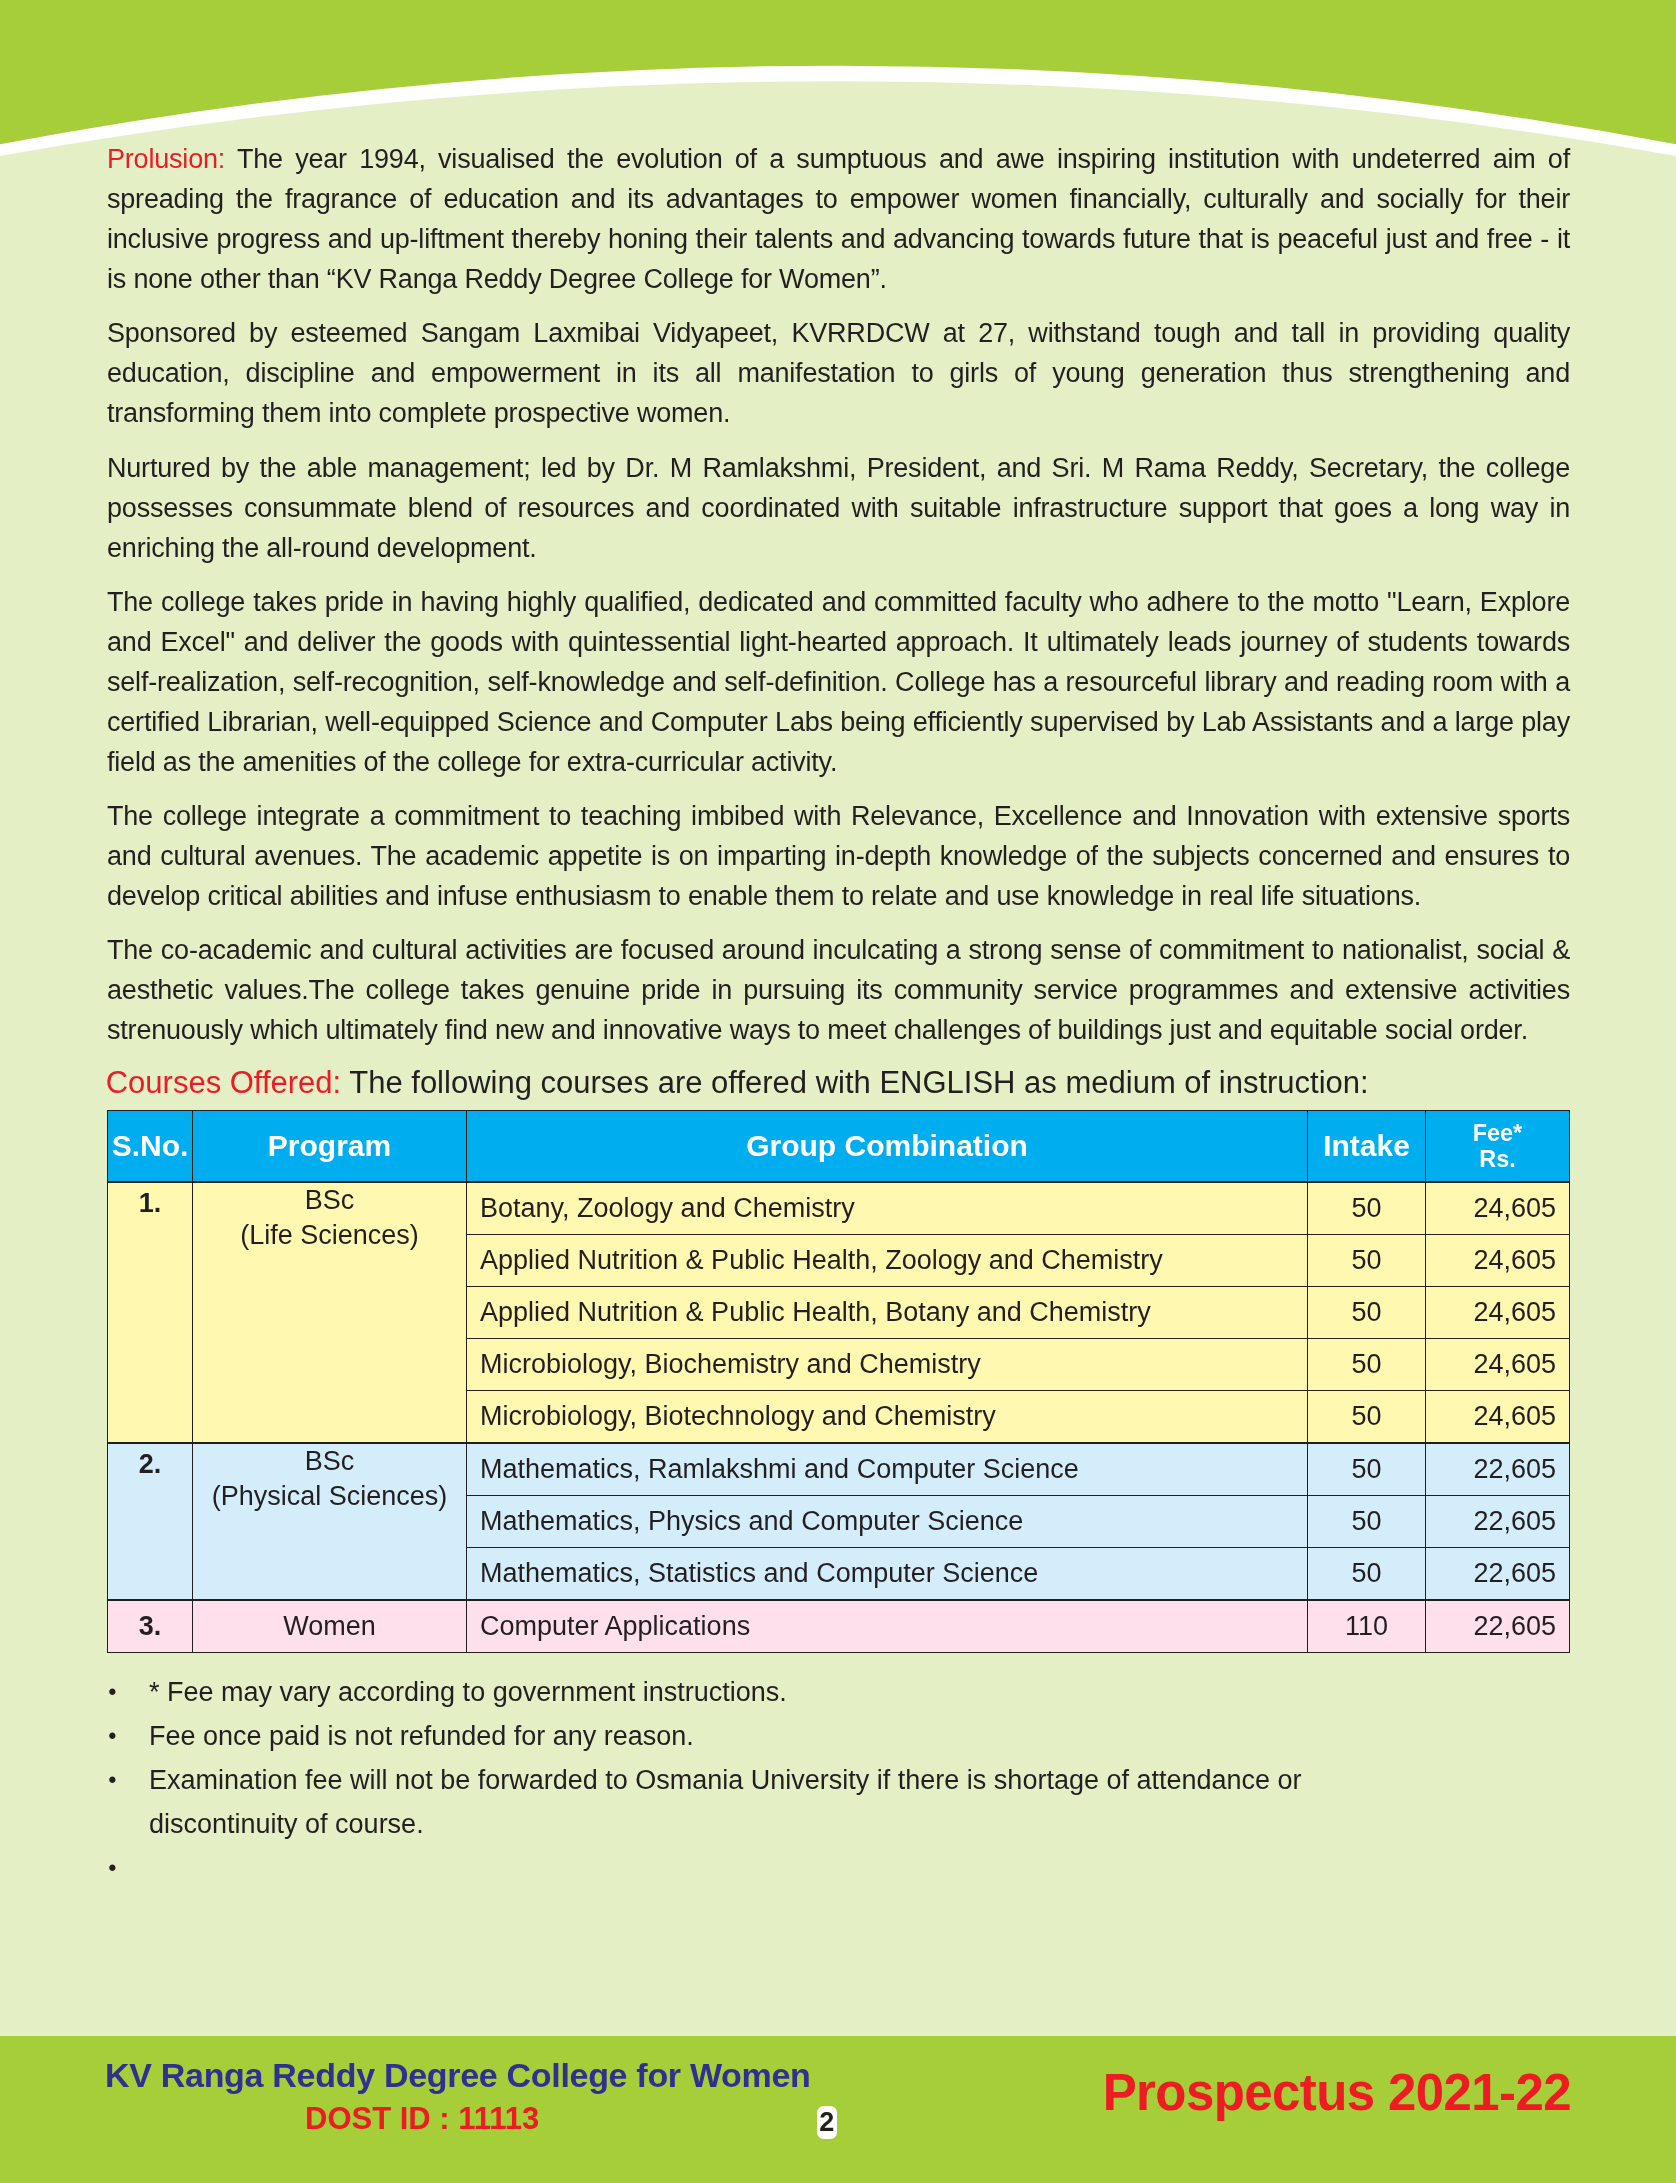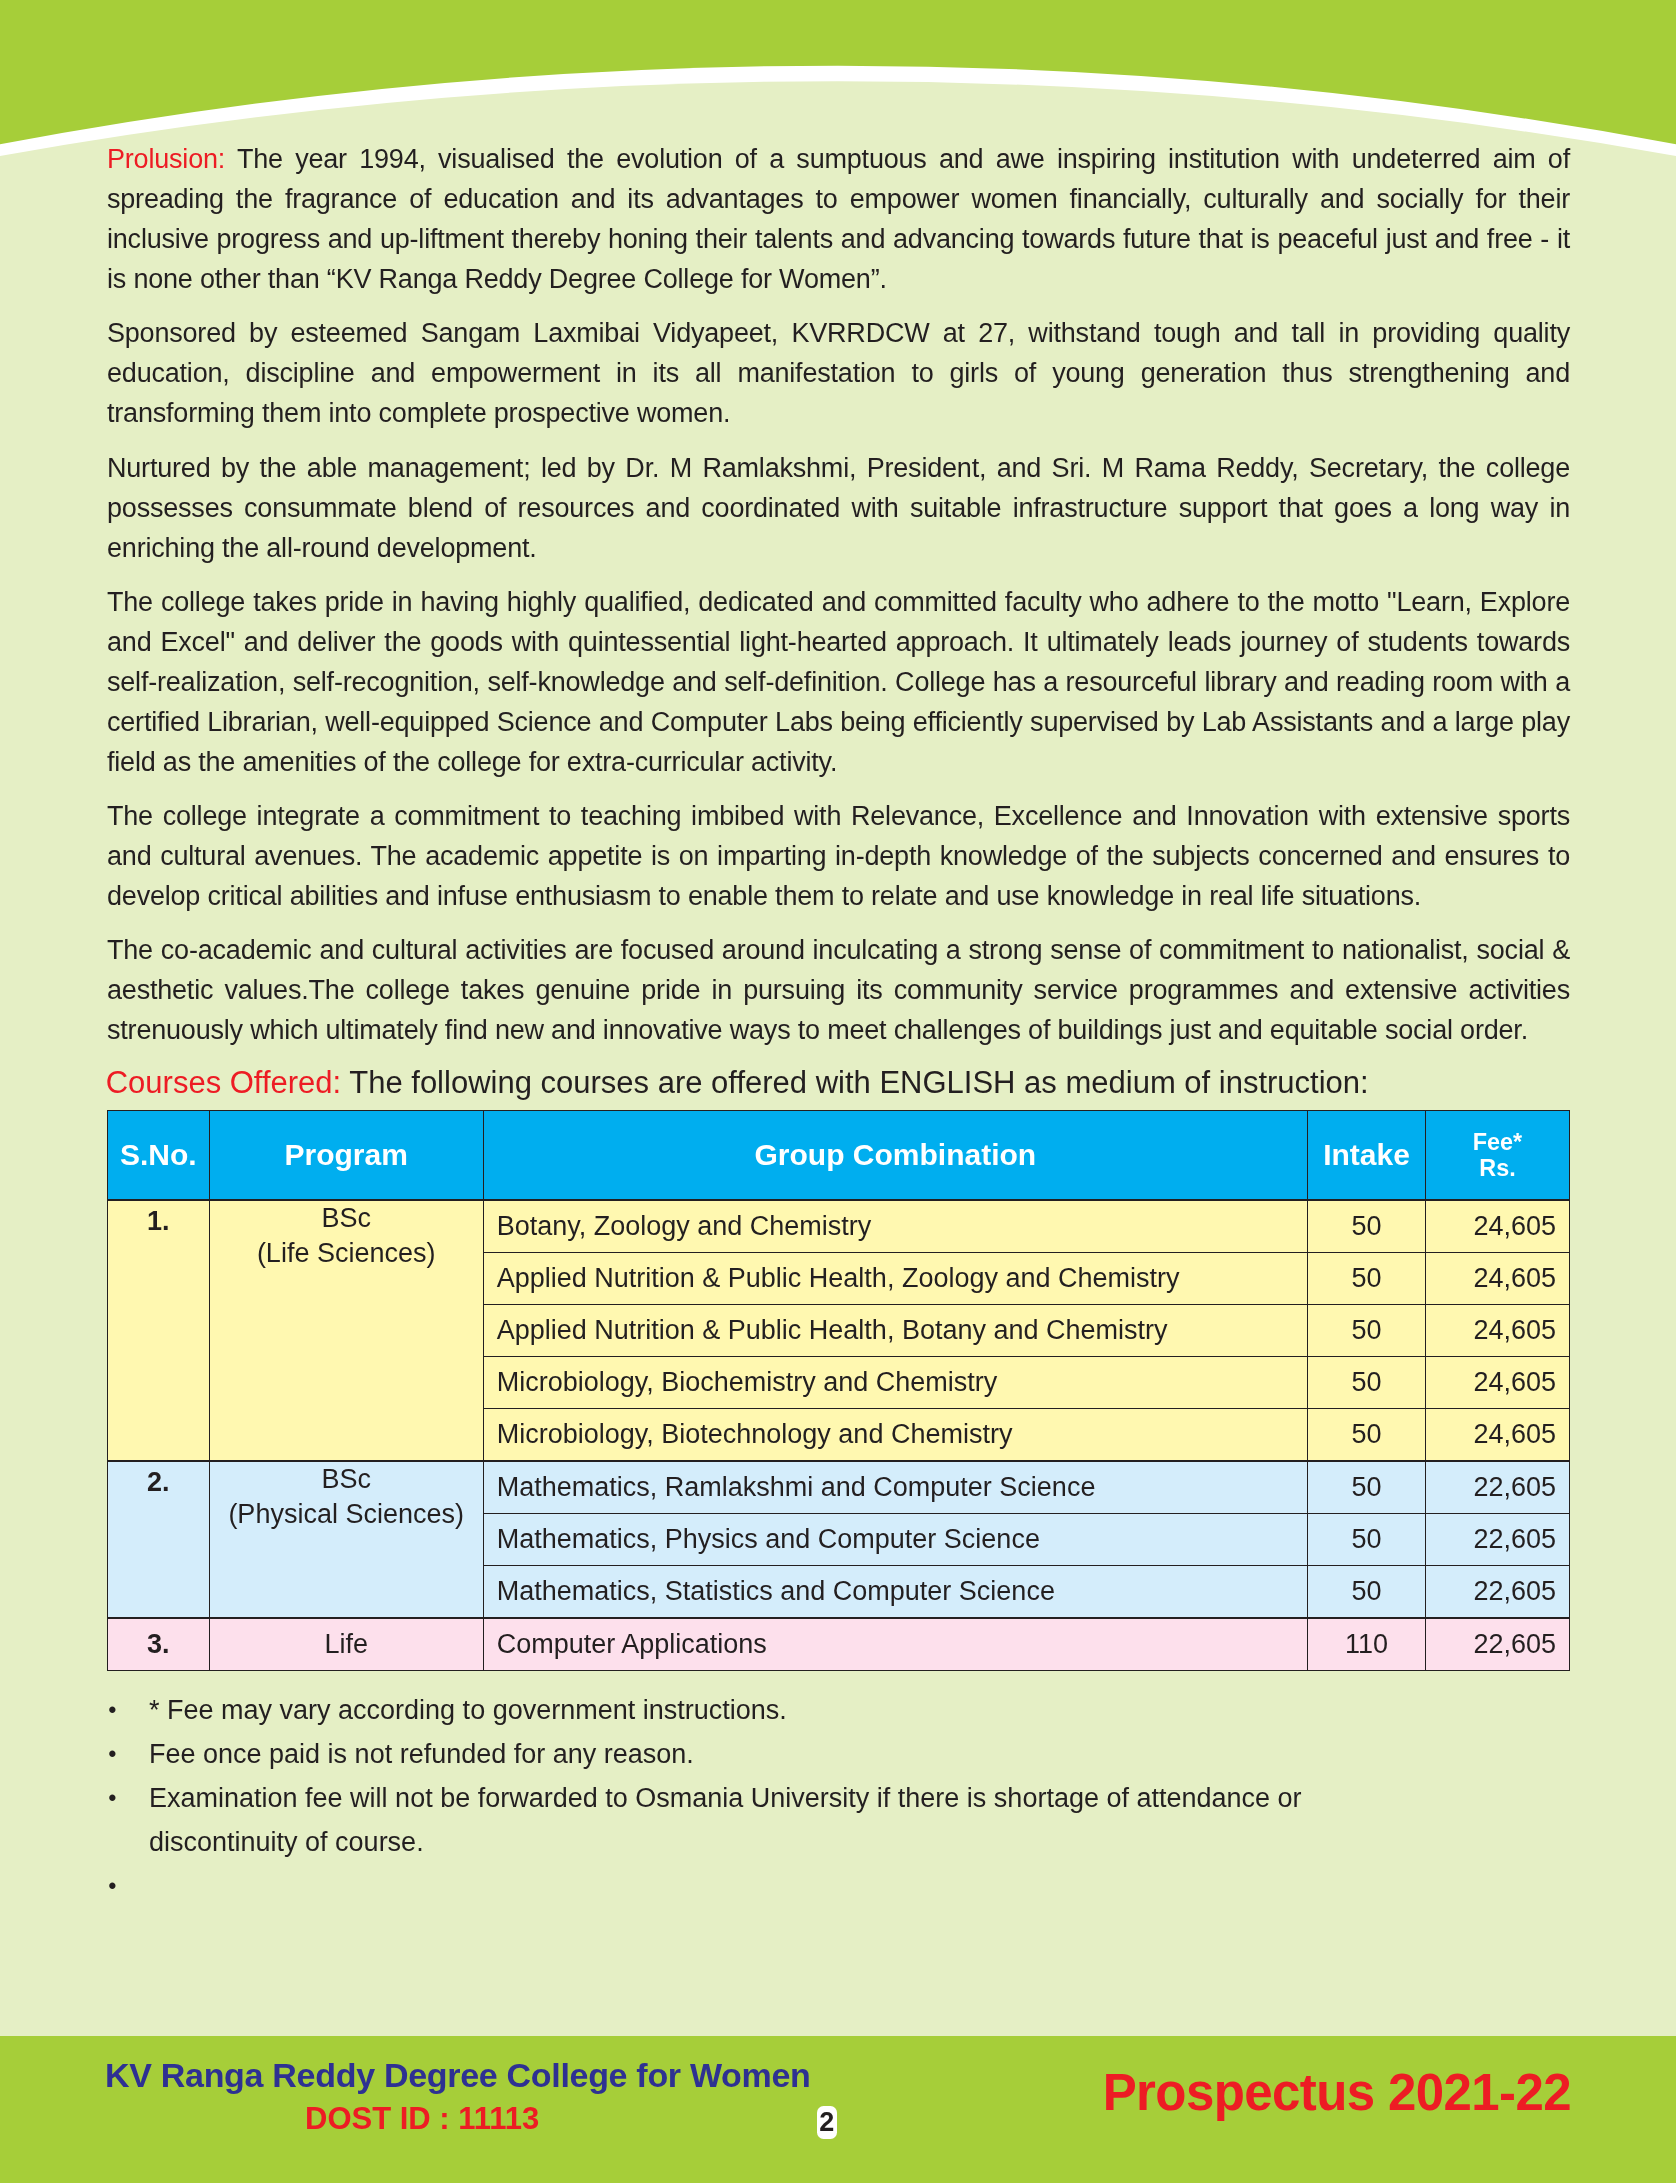--- a/index.html
+++ b/index.html
@@ -16,21 +16,21 @@
   }
   .para { margin: 0 0 14.3px 0; text-align: justify; letter-spacing: -0.2px; }
   .lead { color: #ed1c24; font-weight: normal; }
   .courses-intro { margin: 0 0 9px -1.3px; font-size: 31px; line-height: 36px; }
   table.courses {
     width: 1463px; border-collapse: collapse; font-size: 27px;
     border: 1.9px solid #231f20;
   }
   table.courses th {
     background: #00aeef; color: #ffffff; font-weight: bold;
-    font-size: 30px; height: 64px; border: 1.3px solid #231f20; padding: 12px;
+    font-size: 30px; height: 64px; border: 1.3px solid #231f20; padding: 3px;
     line-height: 30px;
   }
   table.courses th.fee-head { font-size: 23.4px; line-height: 26px; }
   table.courses td { border: 1.3px solid #231f20; padding: 0 13px; height: 51px; }
   table.courses tr.group-top td { border-top: 2.6px solid #231f20; }
   .g-life td { background: #fff8b0; }
   .g-phys td { background: #d4edfb; }
   .g-bcom td { background: #fde0ec; }
   td.sno { text-align: center; font-weight: bold; vertical-align: top; padding-top: 6.5px; width: 58px; }
   td.prog { text-align: center; vertical-align: top; padding-top: 6.5px; width: 247px; line-height: 35px; }
@@ -138,21 +138,21 @@
       </tr>
       <tr class="g-phys">
         <td class="group">Mathematics, Statistics and Computer Science</td>
         <td class="intake">50</td>
         <td class="fee">22,605</td>
       </tr>
 
       <tr class="g-bcom group-top">
         <td class="sno">3.</td>
         <td class="prog">
-            <span class="p-name">Life</span>
+            <span class="p-name">Women</span>
           </td>
         <td class="group">Computer Applications</td>
         <td class="intake">110</td>
         <td class="fee">22,605</td>
       </tr>
     </tbody>
   </table>
 
   <ul class="notes">
     <li><span class="bullet">•</span><span>* Fee may vary according to government instructions.</span></li>

